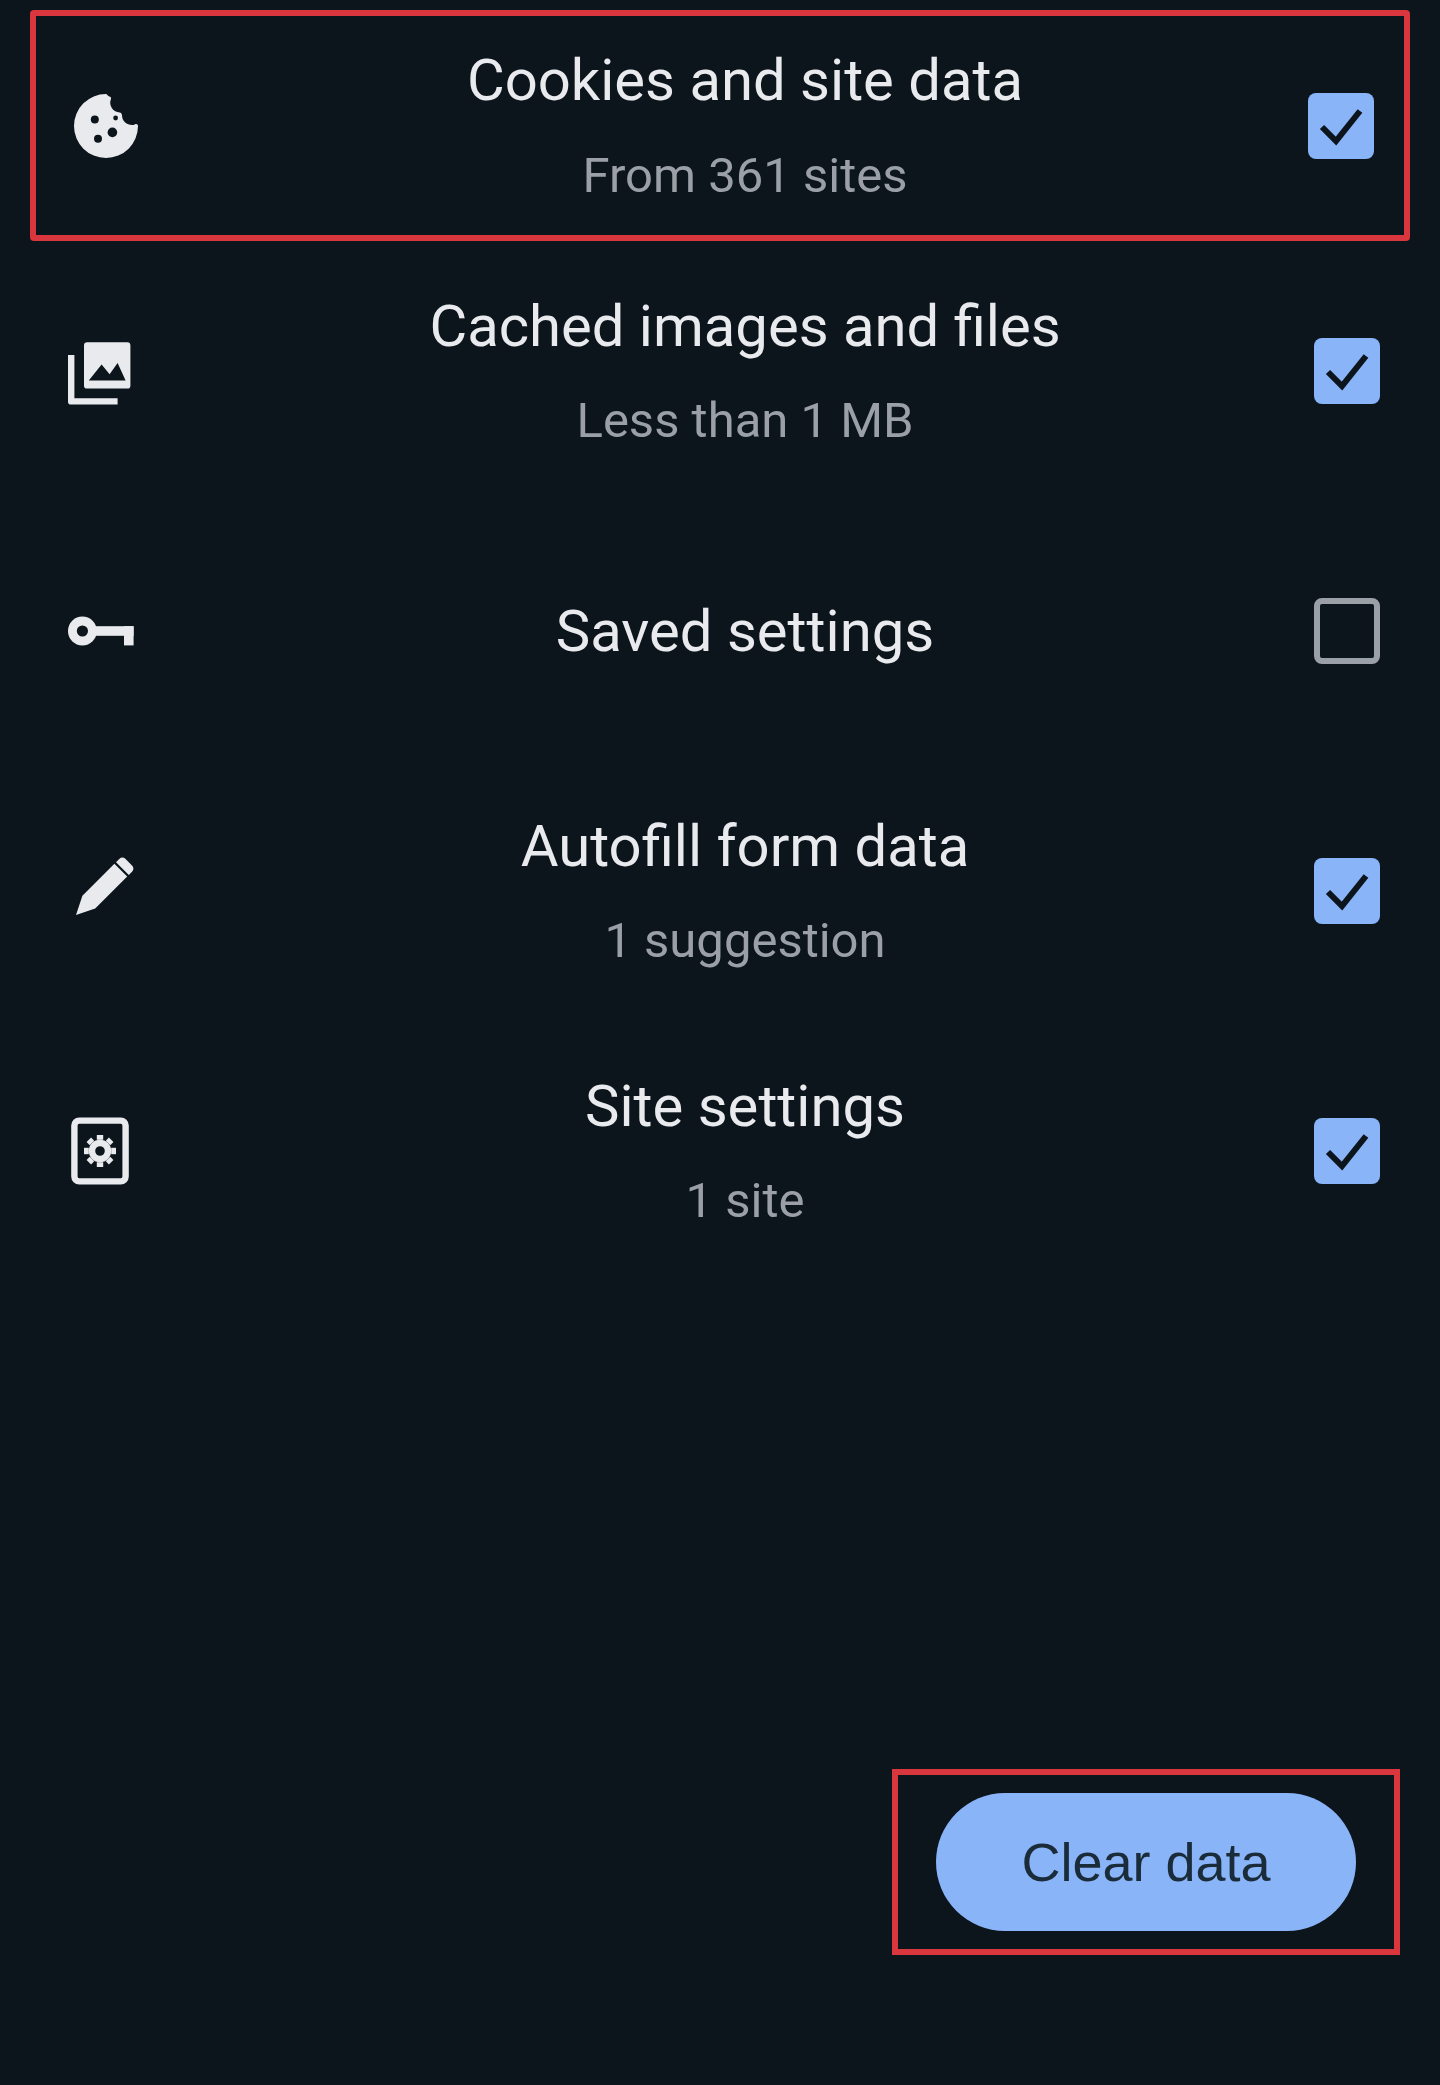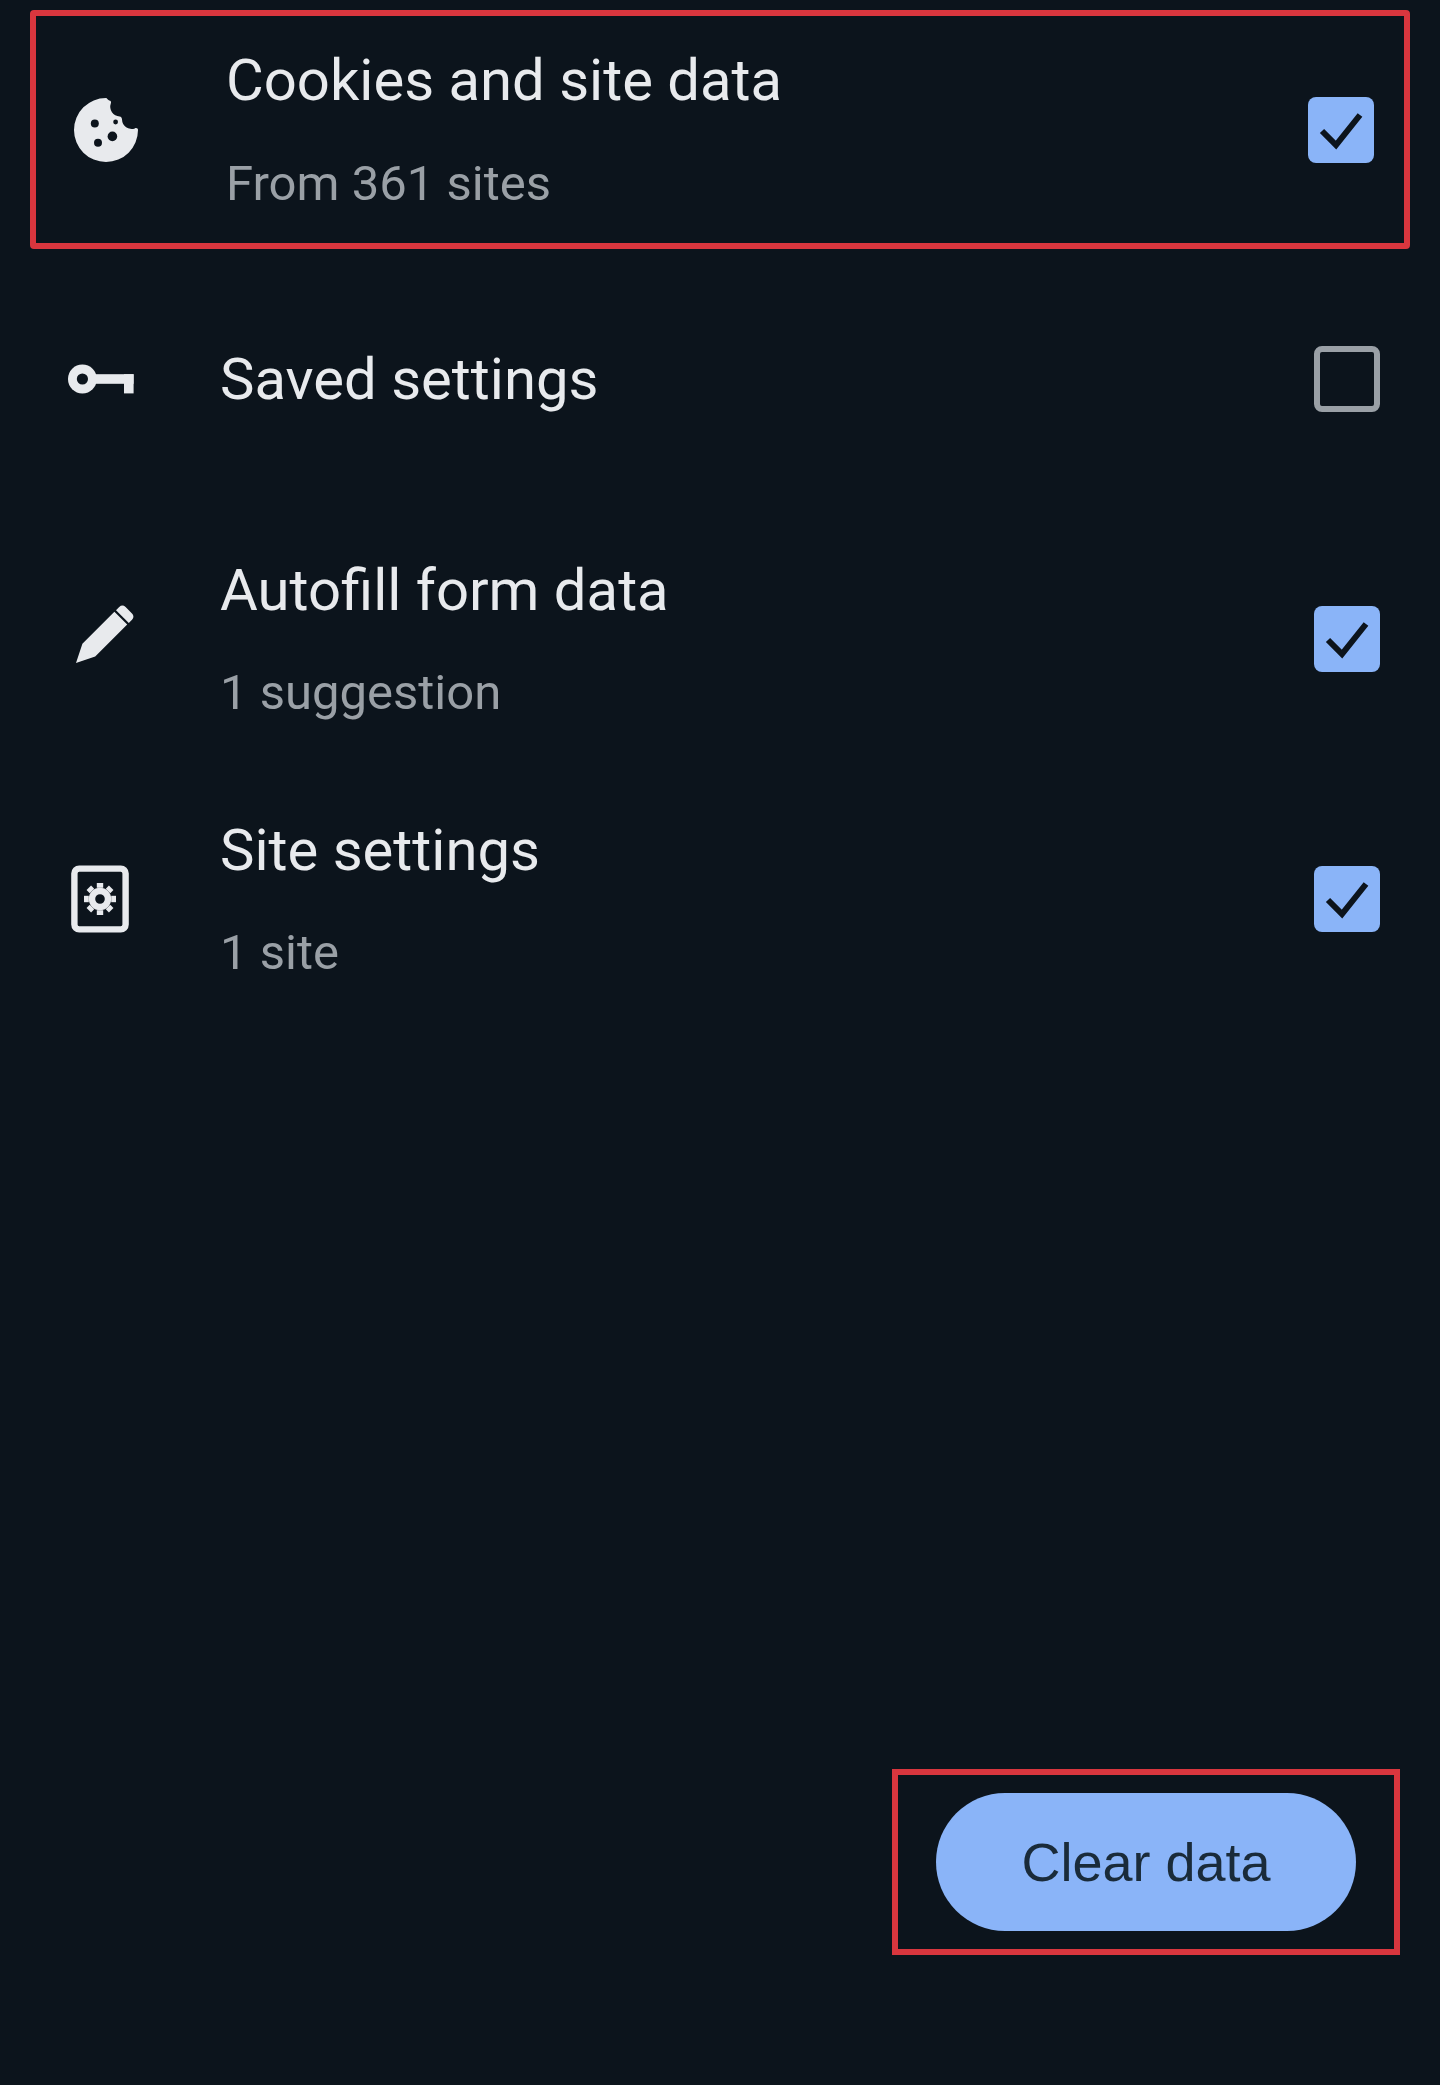--- a/index.html
+++ b/index.html
@@ -44,21 +44,22 @@
   }
   .icon-slot svg {
     width: 80px;
     height: 80px;
     fill: #e8eaed;
   }
   .text-slot {
     flex: 1 1 auto;
     display: flex;
     flex-direction: column;
-    gap: 8px;
+    gap: 0;
+    align-items: center;
   }
   .title {
     font-size: 58px;
     font-weight: 400;
     color: #e8eaed;
     line-height: 1.25;
   }
   .subtitle {
     font-size: 49px;
     font-weight: 400;
@@ -178,20 +179,38 @@
       </div>
       <div class="check-slot">
         <div class="checkbox checked">
           <svg viewBox="0 0 54 54">
               <use href="#check-mark-g"></use>
             </svg>
         </div>
       </div>
     </div>
 
+    <div class="row">
+      <div class="icon-slot">
+        <svg viewBox="0 0 100 100">
+            <use href="#image-stack-icon-g"></use>
+          </svg>
+      </div>
+      <div class="text-slot">
+        <div class="title">Cached images and files</div>
+        <div class="subtitle">Less than 1 MB</div>
+      </div>
+      <div class="check-slot">
+        <div class="checkbox checked">
+          <svg viewBox="0 0 54 54">
+              <use href="#check-mark-g"></use>
+            </svg>
+        </div>
+      </div>
+    </div>
 
     <div class="row">
       <div class="icon-slot">
         <svg viewBox="0 0 100 100">
             <use href="#key-icon-g"></use>
           </svg>
       </div>
       <div class="text-slot">
         <div class="title">Saved settings</div>
       </div>

